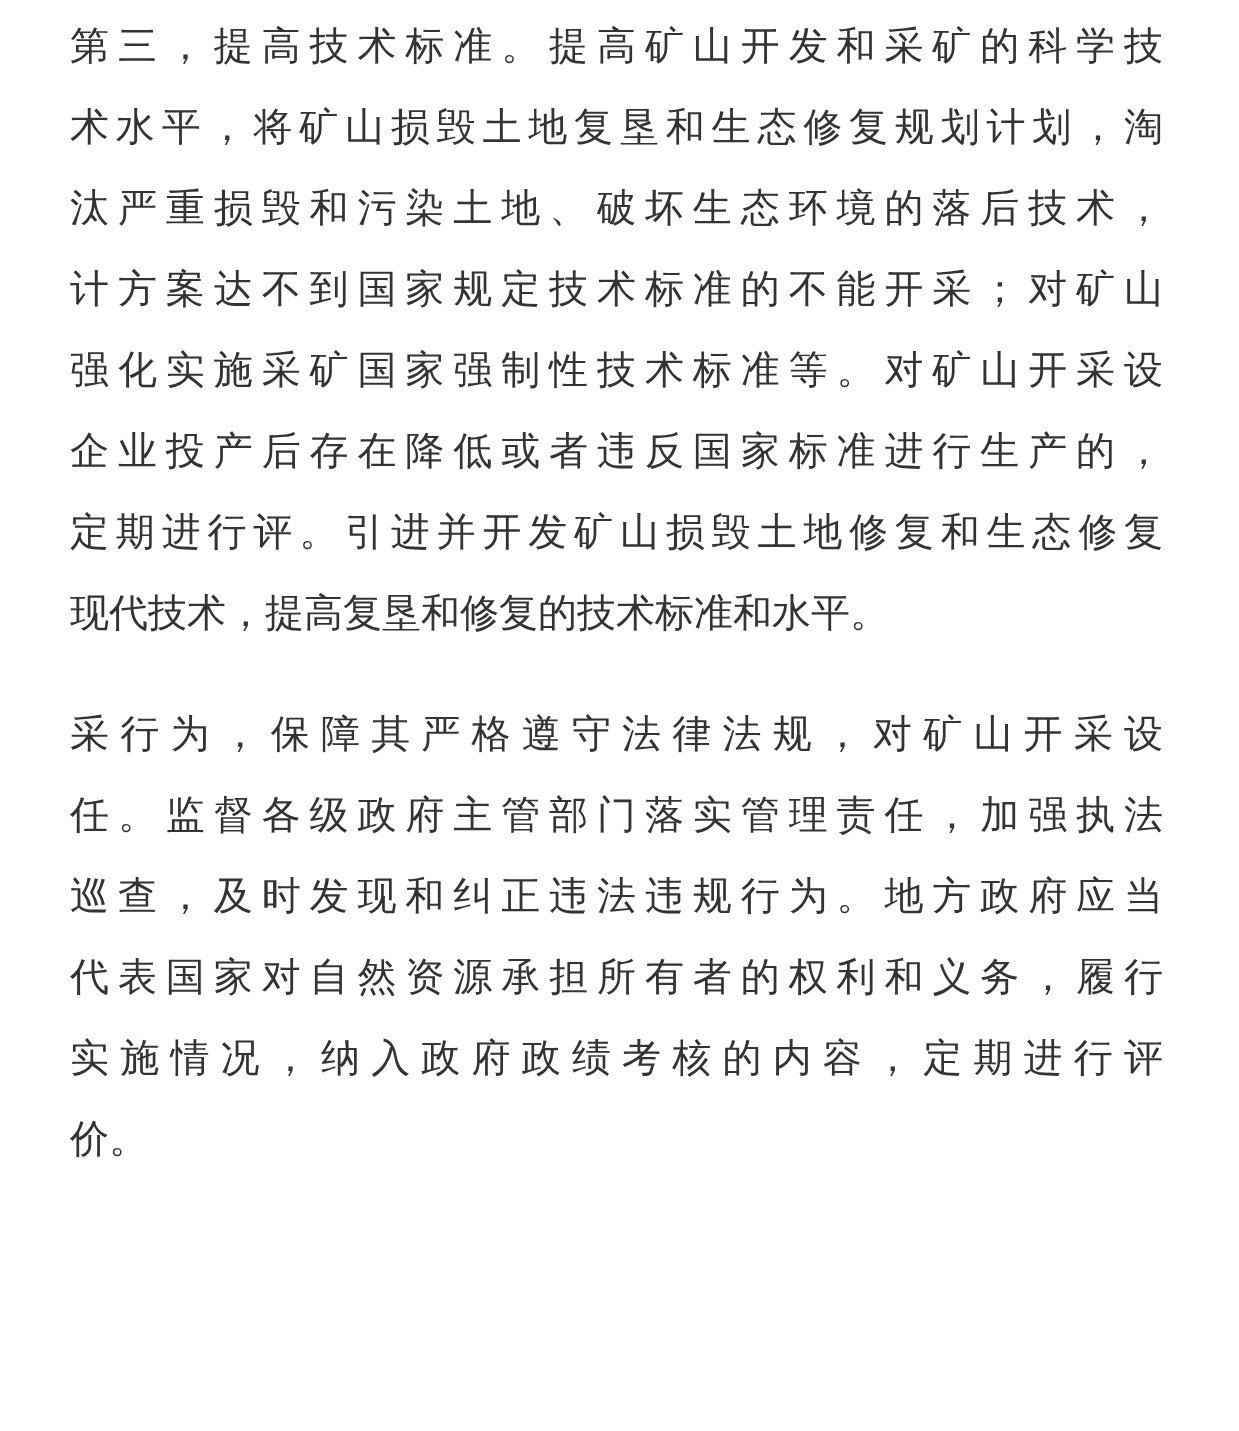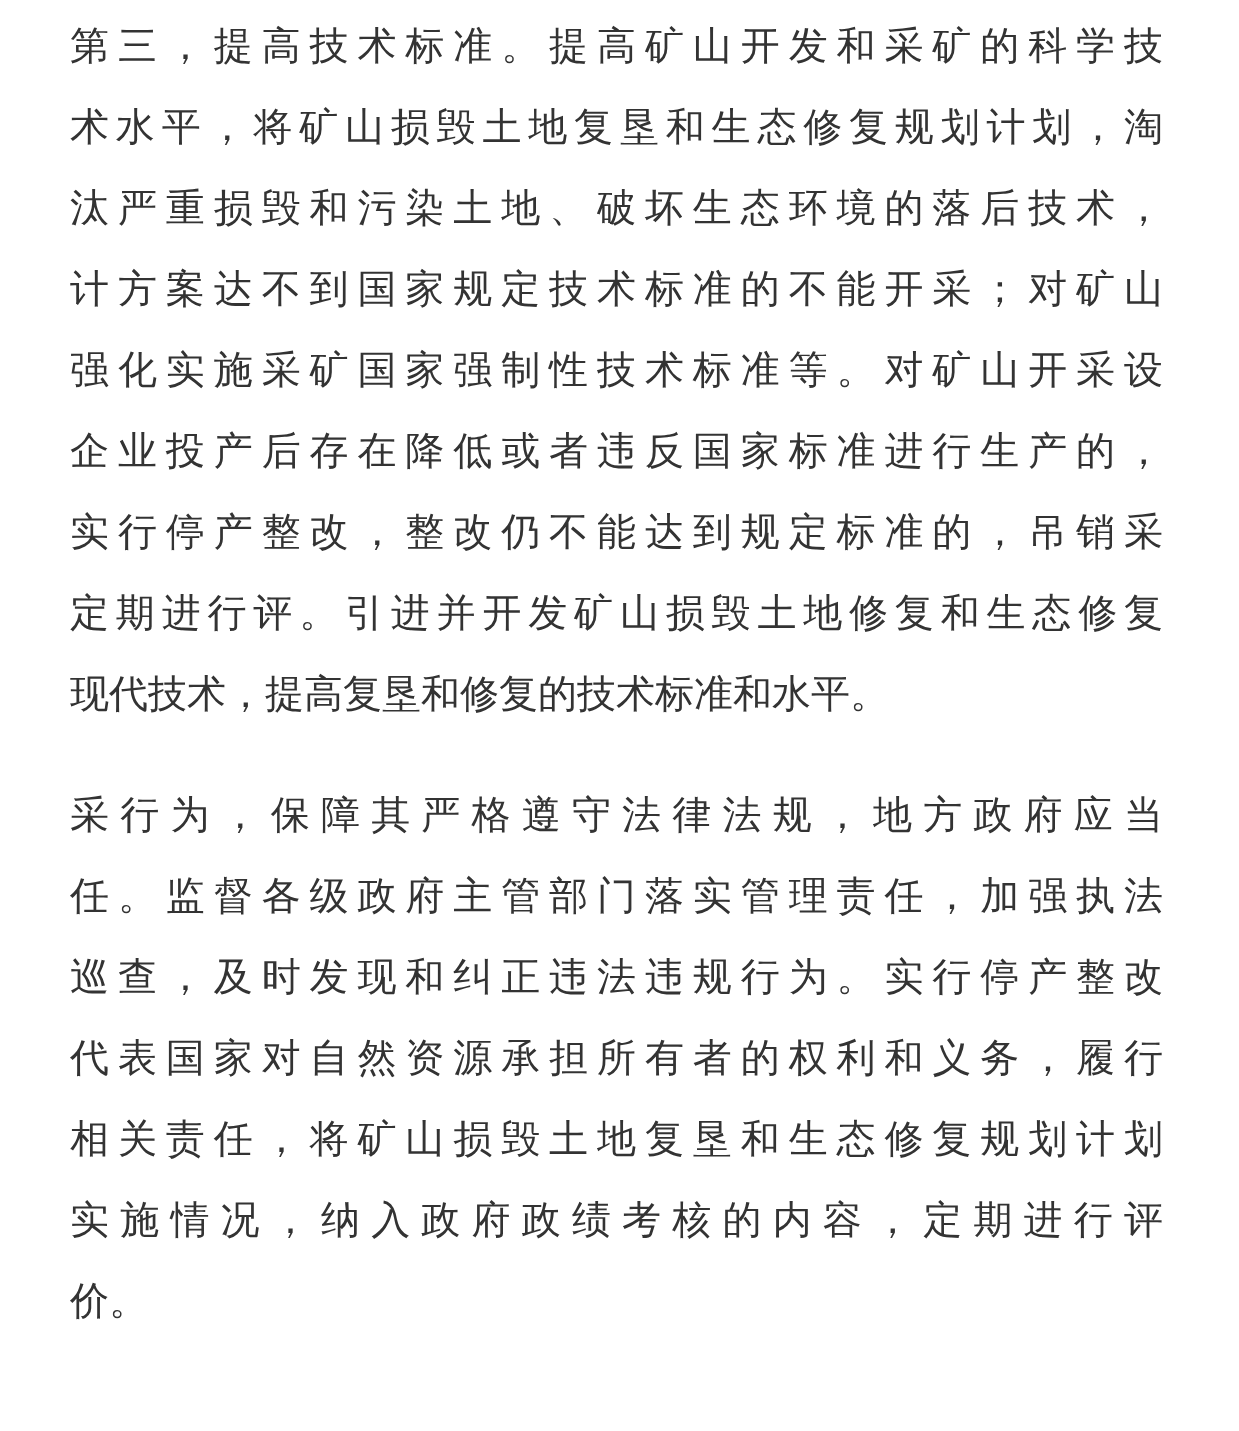--- a/index.html
+++ b/index.html
@@ -35,28 +35,26 @@
 
 <main class="article">
 
   <p class="para">
     <span class="line">第三，提高技术标准。提高矿山开发和采矿的科学技</span>
     <span class="line">术水平，将矿山损毁土地复垦和生态修复规划计划，淘</span>
     <span class="line">汰严重损毁和污染土地、破坏生态环境的落后技术，</span>
     <span class="line">计方案达不到国家规定技术标准的不能开采；对矿山</span>
     <span class="line">强化实施采矿国家强制性技术标准等。对矿山开采设</span>
     <span class="line">企业投产后存在降低或者违反国家标准进行生产的，</span>
-    <span class="line">实行停产整改，整改仍不能达到规定标准的，吊销采</span>
     <span class="line">定期进行评。引进并开发矿山损毁土地修复和生态修复</span>
     <span class="line last">现代技术，提高复垦和修复的技术标准和水平。</span>
   </p>
 
   <p class="para">
-    <span class="line">采行为，保障其严格遵守法律法规，地方政府应当</span>
+    <span class="line">采行为，保障其严格遵守法律法规，对矿山开采设</span>
     <span class="line">任。监督各级政府主管部门落实管理责任，加强执法</span>
-    <span class="line">巡查，及时发现和纠正违法违规行为。实行停产整改</span>
+    <span class="line">巡查，及时发现和纠正违法违规行为。地方政府应当</span>
     <span class="line">代表国家对自然资源承担所有者的权利和义务，履行</span>
-    <span class="line">相关责任，将矿山损毁土地复垦和生态修复规划计划</span>
     <span class="line">实施情况，纳入政府政绩考核的内容，定期进行评</span>
     <span class="line last">价。</span>
   </p>
 
 </main>
 
 </body></html>

